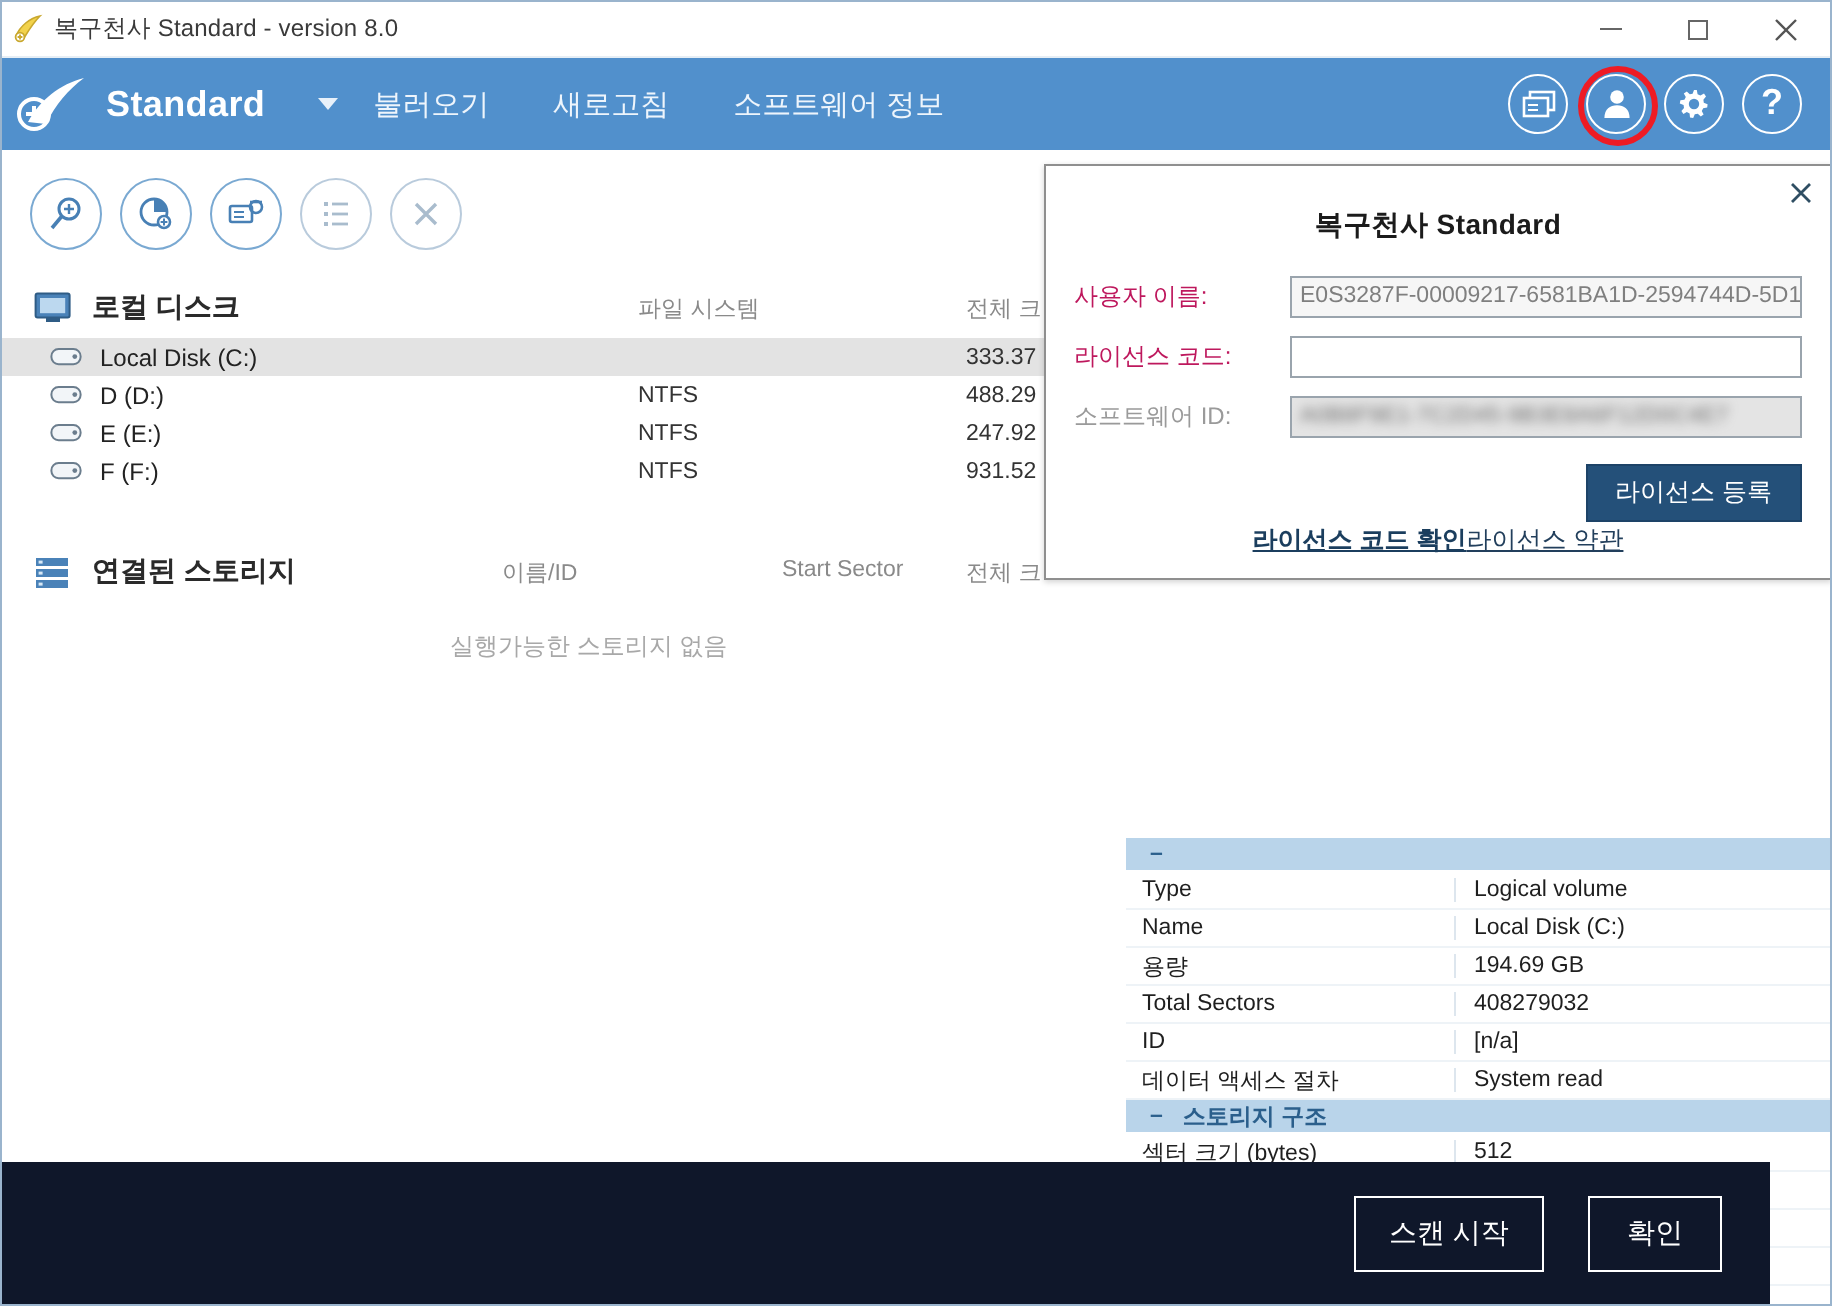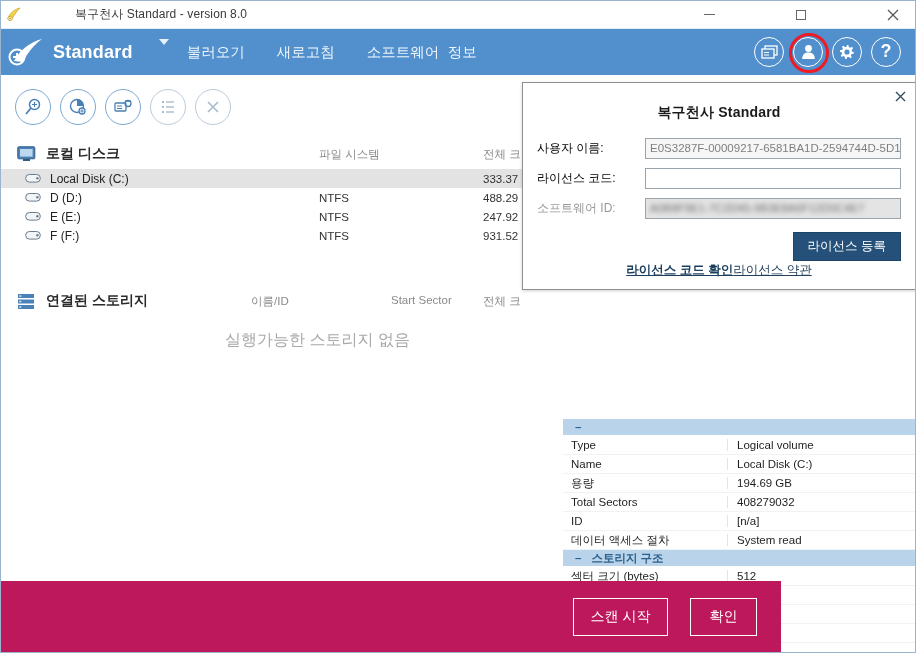--- a/index.html
+++ b/index.html
@@ -16,21 +16,20 @@
     background: #ffffff;
     overflow: hidden;
   }
 
   
   .titlebar {
     position: absolute; left:0; top:0; width: 914px; height: 28px;
     background: #ffffff;
     display: flex; align-items: center;
     border-bottom: 1px solid #e6eef5;
-    gap: 48px;
   }
   .tb-icon { width: 26px; height: 28px; display:flex; align-items:center; justify-content:center; }
   .tb-title { font-size: 12px; color: #3a3a3a; letter-spacing: .1px; }
   .tb-spacer { flex: 1; }
   .tb-btn {
     width: 44px; height: 27px; display:flex; align-items:center; justify-content:center;
     font-size: 13px; color: #555; background: transparent;
     border: none; cursor: default;
   }
   .glyph-min { display:block; width:11px; height:1px; background:#666; }
@@ -39,21 +38,21 @@
   
   .header {
     position: absolute; left:0; top:28px; width:914px; height:46px;
     background: #5190cc;
     display:flex; align-items:center;
   }
   .logo-wrap { width: 52px; display:flex; align-items:center; justify-content:center; }
   .brand {
     color:#ffffff; font-size:18px; font-weight:bold; letter-spacing:.2px;
   }
-  .menu { display:flex; margin-left: 26px; font-family: Liberation Mono, monospace; }
+  .menu { display:flex; align-items:center; margin-left: 26px; }
   .caret {
     width:0;height:0;border-left:5px solid transparent;border-right:5px solid transparent;
     border-top:6px solid #e8f1fa; margin-right:16px;
   }
   .menu-item {
     color:#eef5fc; font-size:14.5px; padding: 4px 2px; margin-right: 28px;
     white-space: nowrap; cursor: default;
   }
   .hdr-spacer { flex:1; }
   .hdr-icons { display:flex; align-items:center; margin-right: 14px; }
@@ -97,41 +96,41 @@
   .disk-row {
     display:flex; align-items:center; height:19px; padding-left:24px; position:relative;
     font-size:12px; color:#222;
   }
   .disk-row.sel { background:#e3e3e3; }
   .disk-label { margin-left:9px; }
   .disk-fs { position:absolute; left:318px; font-size:11.5px; color:#333; }
   .disk-size { position:absolute; left:482px; font-size:11.5px; color:#333; }
 
   .empty-note {
-    text-align:left; padding-left:224px; font-size:16px; color:#a8a8a8; margin-top:14px;
+    text-align:left; padding-left:224px; font-size:12px; color:#a8a8a8; margin-top:14px;
   }
 
   
   .props {
     position:absolute; left:562px; top:280px; width:352px; font-size:11.5px; color:#222;
   }
   .prop-sec {
     background:#b9d4ea; color:#2b5f8c; font-weight:bold; height:17px;
     display:flex; align-items:center; padding-left:12px; font-size:11.5px;
     border-bottom:1px solid #ffffff;
   }
   .prop-sec .minus { margin-right:10px; font-weight:bold; }
   .prop-row { display:flex; height:19px; align-items:center; border-bottom:1px solid #eef3f7; }
   .prop-k { width:164px; padding-left:8px; color:#1f1f1f; }
   .prop-v { flex:1; padding-left:9px; color:#1f1f1f; border-left:1px solid #dde6ee; }
 
   
   .footer {
-    position:absolute; left:0; top:580px; width:780px; height:71px;
-    background:#be185d; display:flex; align-items:center; justify-content:flex-end;
+    position:absolute; left:0; top:580px; width:884px; height:71px;
+    background:#0f172a; display:flex; align-items:center; justify-content:flex-end;
     padding-right:24px;
   }
   .fbtn {
     border:1.6px solid #ffffff; background:transparent; color:#ffffff;
     font-size:14px; padding:9px 0; margin-left:22px; text-align:center;
     font-family: "Liberation Sans", sans-serif; cursor:default;
   }
   .fbtn.scan { width:95px; }
   .fbtn.ok { width:67px; }
 
@@ -145,21 +144,21 @@
     position:absolute; right:6px; top:4px; width:18px; height:18px;
     display:flex;align-items:center;justify-content:center;
     font-size:13px; color:#3d4f5c;
   }
   .dlg-title {
     text-align:center; font-size:14px; font-weight:bold; color:#1b1b1b;
     padding-top:21px; letter-spacing:.2px;
   }
   .dlg-form { padding: 16px 14px 0 14px; }
   .frow { display:flex; align-items:center; margin-bottom:9px; }
-  .flabel { width:108px; font-size:12px; color:#000000; }
+  .flabel { width:108px; font-size:12px; color:#be185d; }
   .flabel.muted { color:#9a9a9a; }
   .finput {
     flex:1; height:21px; border:1px solid #9aa4ad; background:#ffffff;
     font-size:11.5px; color:#7f7f7f; padding:0 4px; line-height:19px;
     overflow:hidden; white-space:nowrap; font-family:"Liberation Sans", sans-serif;
   }
   .finput.filled { background:#f6f6f6; }
   .finput.blurred {
     background:#e4e4e4; color:transparent; position:relative;
   }
@@ -340,21 +339,21 @@
     <div class="disk-row">
       <svg width="16" height="11" viewBox="0 0 16 11">
         <rect x="0.7" y="1.5" width="14.6" height="7.6" rx="3.6" fill="#f2f5f8" stroke="#6b7d8d" stroke-width="1"></rect>
         <circle cx="12.4" cy="5.3" r="1.2" fill="#6b7d8d"></circle>
       </svg>
       <span class="disk-label">F (F:)</span>
       <span class="disk-fs">NTFS</span>
       <span class="disk-size">931.52</span>
     </div>
 
-    <div class="group-head" style="margin-top:41px;">
+    <div class="group-head" style="margin-top:26px;">
       <svg width="19" height="17" viewBox="0 0 19 17">
         <rect x="1" y="1" width="16" height="4" fill="#4a82b8"></rect>
         <rect x="1" y="6.5" width="16" height="4" fill="#4a82b8"></rect>
         <rect x="1" y="12" width="16" height="4" fill="#4a82b8"></rect>
         <rect x="2.3" y="2.3" width="2" height="1.5" fill="#d7e8f6"></rect>
         <rect x="2.3" y="7.8" width="2" height="1.5" fill="#d7e8f6"></rect>
         <rect x="2.3" y="13.3" width="2" height="1.5" fill="#d7e8f6"></rect>
       </svg>
       <span class="group-title">연결된 스토리지</span>
       <span class="col col-nameid">이름/ID</span>

